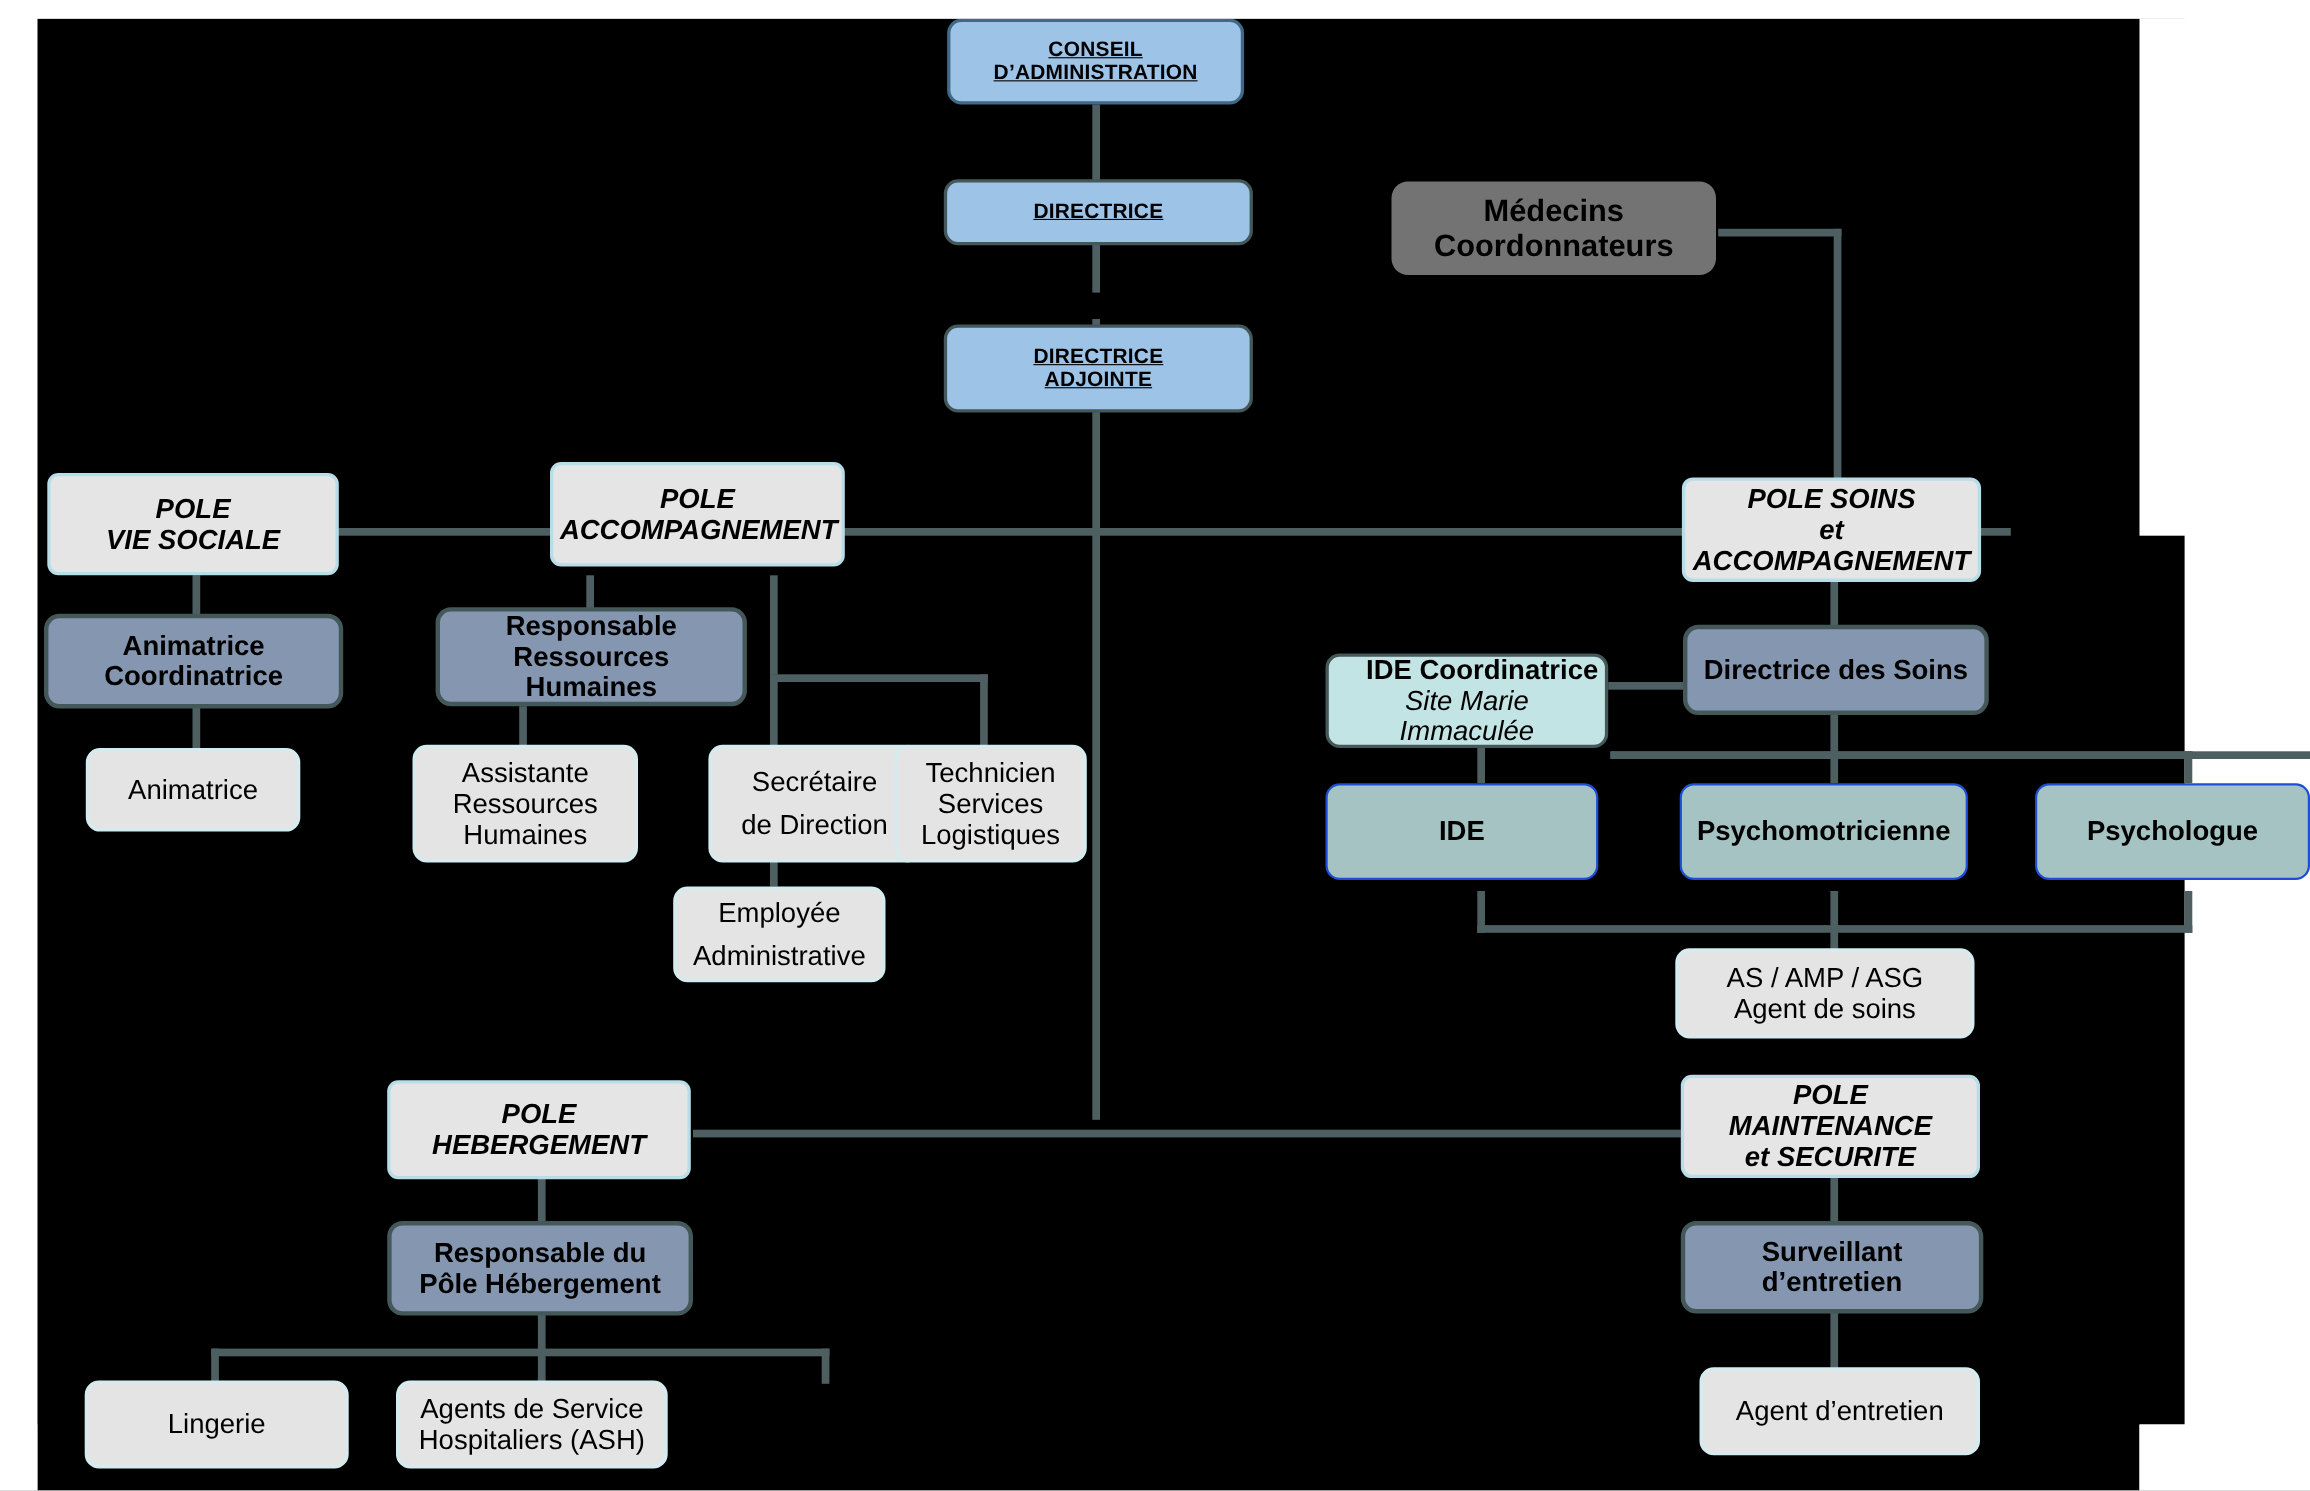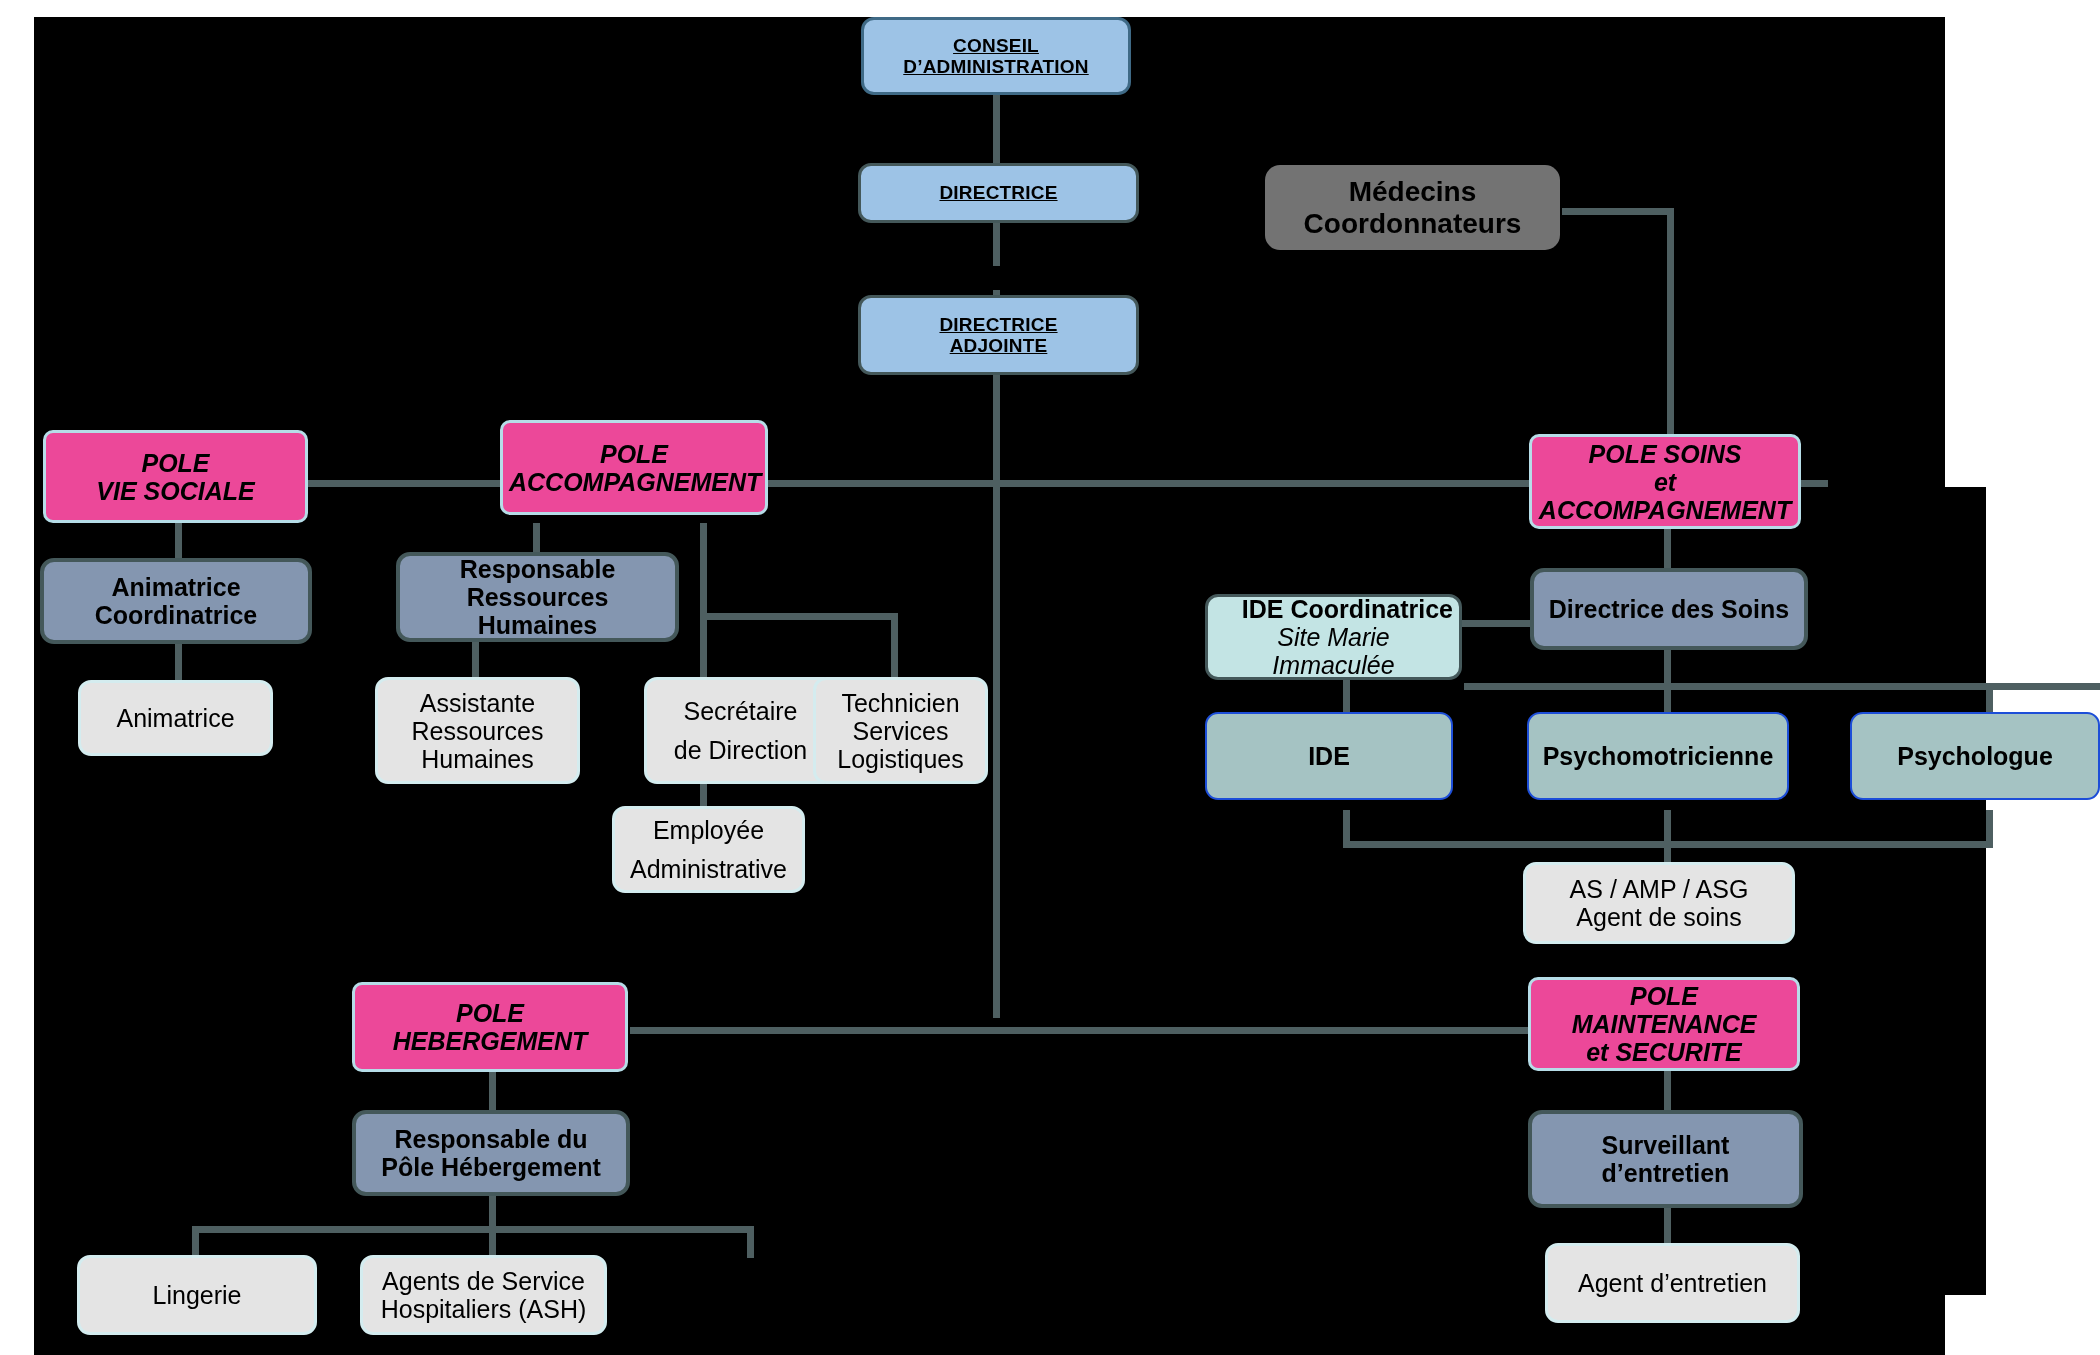--- a/index.html
+++ b/index.html
@@ -33,21 +33,21 @@
   .n-blue{background:#9dc3e6;border:3px solid #3f6a86;border-radius:13px;
           font-weight:bold;font-size:19px;letter-spacing:.2px;text-decoration:underline;}
   .n-blue.plain{border:3px solid #44585a;}
 
   
   .n-grey-flat{background:#737373;border:none;border-radius:15px;
                font-weight:bold;font-size:28px;}
   .n-grey-flat::after{display:none;}
 
   
-  .n-yellow{background:#ec4899;border:3px solid #b6dde8;border-radius:10px;
+  .n-yellow{background:#e5e5e5;border:3px solid #b6dde8;border-radius:10px;
             font-weight:bold;font-style:italic;font-size:25px;}
 
   
   .n-slate{background:#8496b0;border:4px solid #44585a;border-radius:14px;
            font-weight:bold;font-size:25px;}
 
   
   .n-teal{background:#a5c3c3;border:2px solid #1d4ed8;border-radius:13px;
           font-weight:bold;font-size:25px;}
 
@@ -289,21 +289,21 @@
     </div>
 
     <div class="node n-leaf" style="left:360px;top:1255px;width:247px;height:80px;">
       <div class="txt">
         <div>Agents de Service</div>
         <div>Hospitaliers (ASH)</div>
       </div>
     </div>
 
 
-    <div class="node n-slate" style="left:1528px;top:1110px;width:275px;height:98px;">
+    <div class="node n-slate" style="left:1528px;top:1110px;width:275px;height:84px;">
       <div class="txt">
         <div>Surveillant</div>
         <div>d’entretien</div>
       </div>
     </div>
 
     <div class="node n-leaf" style="left:1545px;top:1243px;width:255px;height:80px;">
       <div class="txt">
         <div>Agent d’entretien</div>
       </div>

